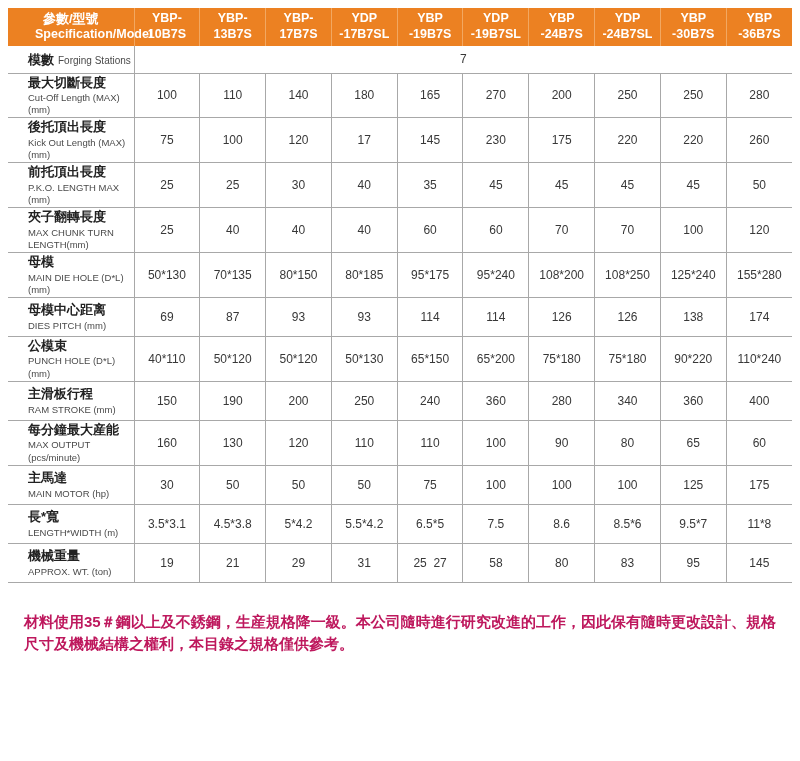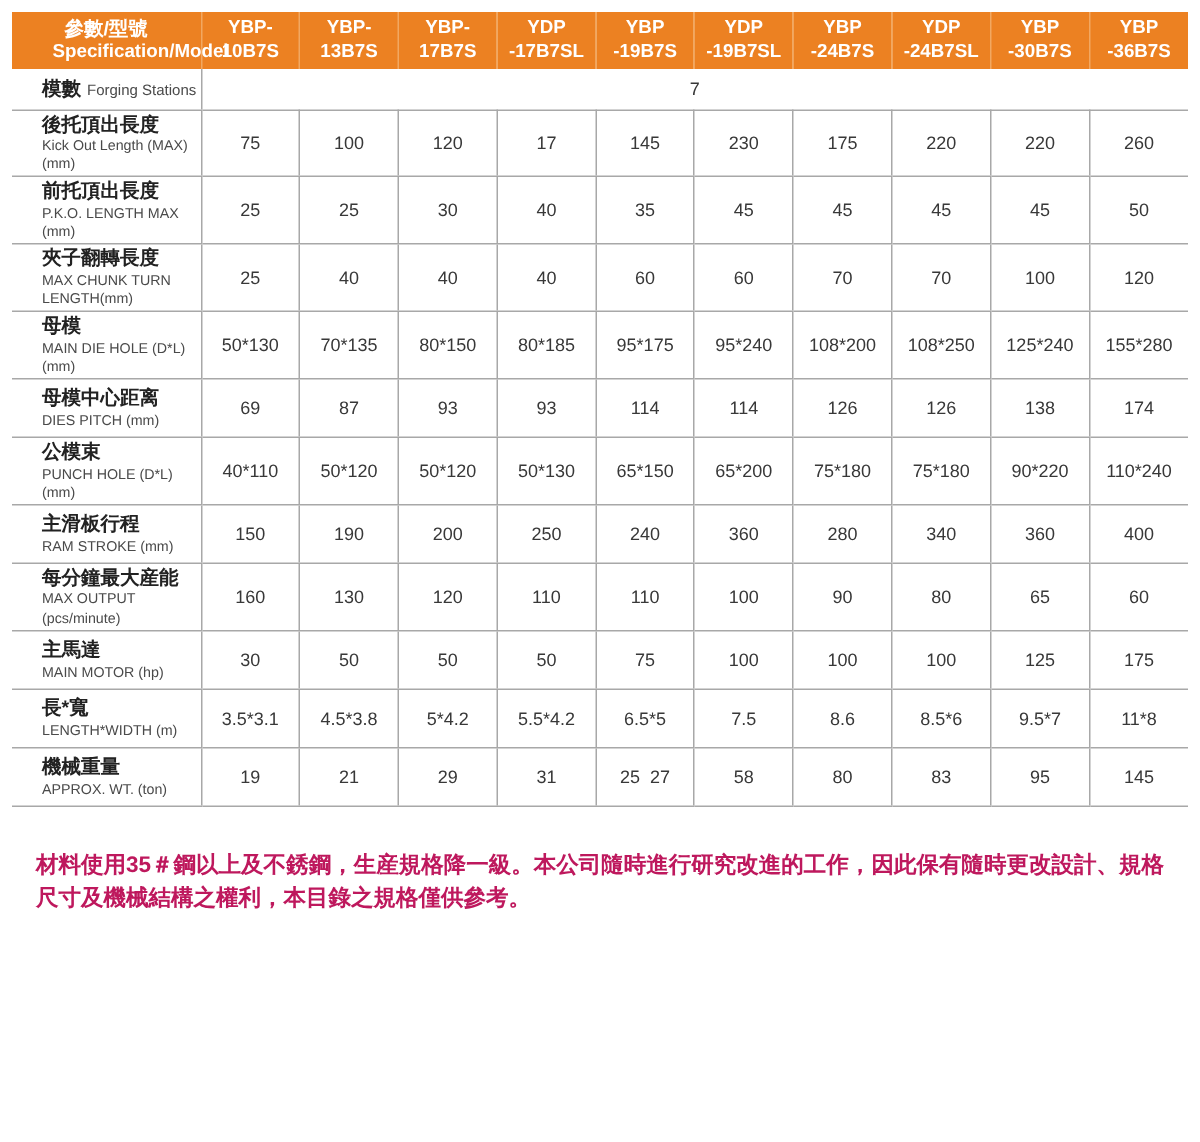--- a/index.html
+++ b/index.html
@@ -118,20 +118,36 @@
     <tbody>
       <tr class="fs-row">
         <td class="label-cell">
           <span class="zh">模數</span><span class="en-inline">Forging Stations</span>
         </td>
         <td class="val" colspan="10">7</td>
       </tr>
 
         <tr>
           <td class="label-cell">
+            <div class="zh">最大切斷長度</div>
+            <div class="en">Cut-Off Length (MAX)(mm)</div>
+          </td>
+          <td class="val">100</td>
+          <td class="val">110</td>
+          <td class="val">140</td>
+          <td class="val">180</td>
+          <td class="val">165</td>
+          <td class="val">270</td>
+          <td class="val">200</td>
+          <td class="val">250</td>
+          <td class="val">250</td>
+          <td class="val">280</td>
+        </tr>
+        <tr>
+          <td class="label-cell">
             <div class="zh">後托頂出長度</div>
             <div class="en">Kick Out Length (MAX)(mm)</div>
           </td>
           <td class="val">75</td>
           <td class="val">100</td>
           <td class="val">120</td>
           <td class="val">17</td>
           <td class="val">145</td>
           <td class="val">230</td>
           <td class="val">175</td>

